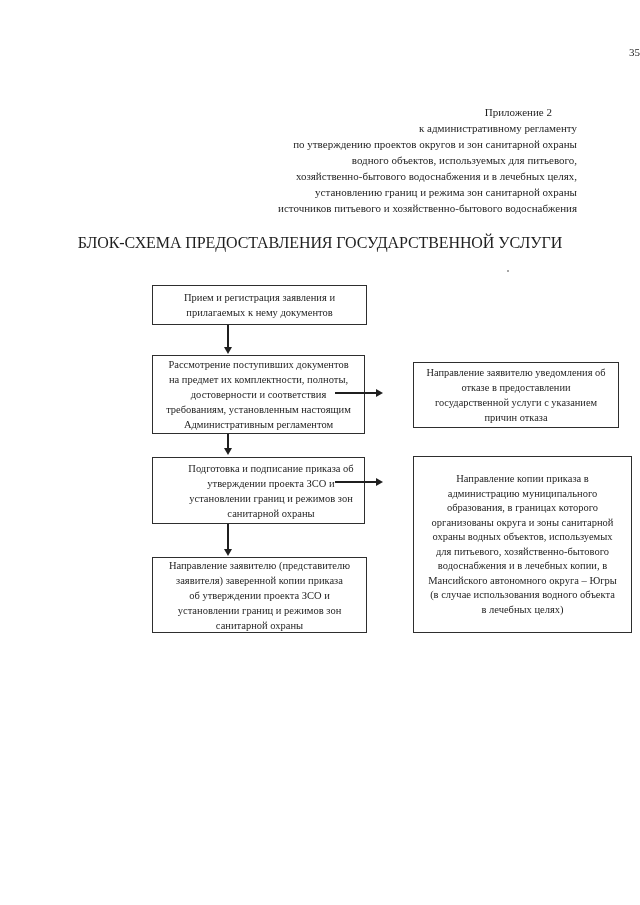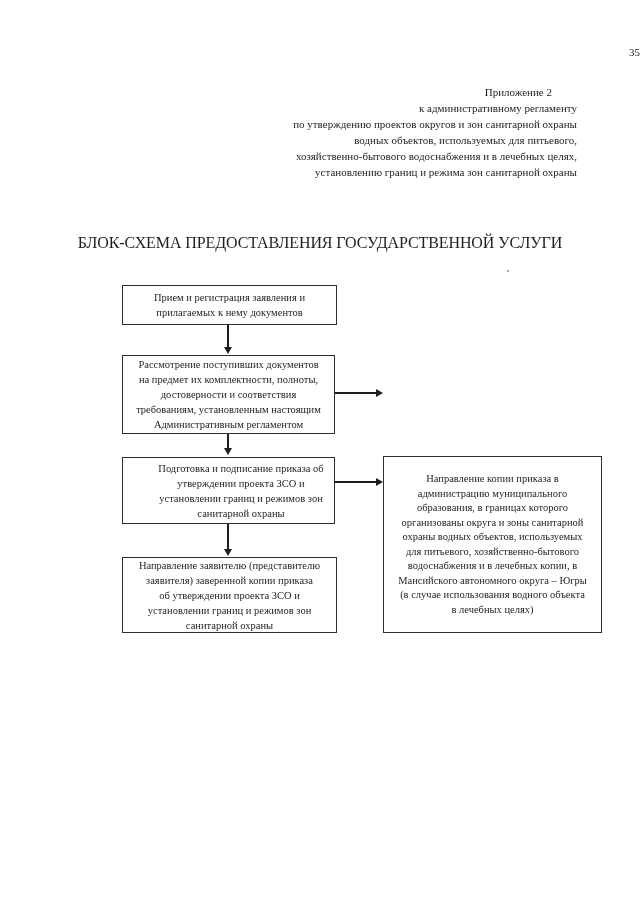--- a/index.html
+++ b/index.html
@@ -23,21 +23,21 @@
   .header-block {
     position: absolute;
     top: 84px;
     right: 63px;
     left: 60px;
     text-align: right;
     font-size: 11px;
     line-height: 16px;
   }
   .header-block > div { white-space: nowrap; }
-  .header-block > div:first-child { padding-right: 25px; }
+  .header-block > div:first-child { padding-right: 25px; margin-top: 20px; }
 
   .doc-title {
     position: absolute;
     top: 234px; left: 0; right: 0;
     text-align: center;
     font-size: 16px;
     letter-spacing: -0.1px;
     white-space: nowrap;
   }
 
@@ -47,20 +47,21 @@
     border: 1.5px solid #2e2e2e;
     background: #ffffff;
     display: flex;
     flex-direction: column;
     justify-content: center;
     align-items: center;
     text-align: center;
     font-size: 10.5px;
     line-height: 15px;
     padding: 1px 3px;
+    margin-left: 30px;
   }
   .fbox > div { white-space: nowrap; }
 
   #box-reception       { left: 122px; top: 285px; width: 215px; height: 40px; }
   #box-review          { left: 122px; top: 355px; width: 213px; height: 79px; justify-content: space-between; }
   #box-refusal         { left: 383px; top: 362px; width: 206px; height: 66px; font-size: 10.4px; }
   #box-order           { left: 122px; top: 457px; width: 213px; height: 67px; padding-left: 28px; }
   #box-copy-admin      { left: 383px; top: 456px; width: 219px; height: 177px; line-height: 14.5px; }
   #box-copy-applicant  { left: 122px; top: 557px; width: 215px; height: 76px; }
 
@@ -103,40 +104,47 @@
 <body>
 
 <div class="sheet">
 
   <div class="page-number">35</div>
 
   <div class="header-block">
       <div>Приложение 2</div>
       <div>к административному регламенту</div>
       <div>по утверждению проектов округов и зон санитарной охраны</div>
-      <div>водных объектов, используемых для питьевого,</div>
+      <div>водного объектов, используемых для питьевого,</div>
       <div>хозяйственно-бытового водоснабжения и в лечебных целях,</div>
       <div>установлению границ и режима зон санитарной охраны</div>
+      <div>источников питьевого и хозяйственно-бытового водоснабжения</div>
     </div>
 
   <div class="doc-title">БЛОК-СХЕМА ПРЕДОСТАВЛЕНИЯ ГОСУДАРСТВЕННОЙ УСЛУГИ</div>
 
   <div class="fbox" id="box-reception">
       <div>Прием и регистрация заявления и</div>
       <div>прилагаемых к нему документов</div>
     </div>
 
   <div class="fbox" id="box-review">
       <div>Рассмотрение поступивших документов</div>
       <div>на предмет их комплектности, полноты,</div>
       <div>достоверности и соответствия</div>
       <div>требованиям, установленным настоящим</div>
       <div>Административным регламентом</div>
     </div>
 
+  <div class="fbox" id="box-refusal">
+      <div>Направление заявителю уведомления об</div>
+      <div>отказе в предоставлении</div>
+      <div>государственной услуги с указанием</div>
+      <div>причин отказа</div>
+    </div>
 
   <div class="fbox" id="box-order">
       <div>Подготовка и подписание приказа об</div>
       <div>утверждении проекта ЗСО и</div>
       <div>установлении границ и режимов зон</div>
       <div>санитарной охраны</div>
     </div>
 
   <div class="fbox" id="box-copy-admin">
       <div>Направление копии приказа в</div>

